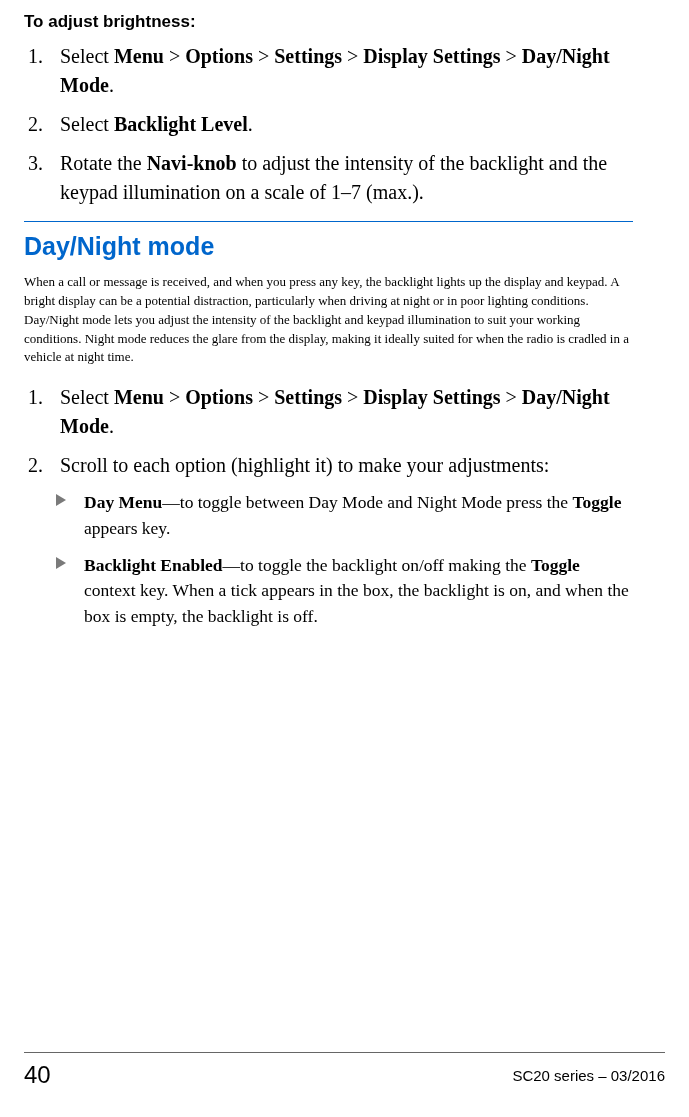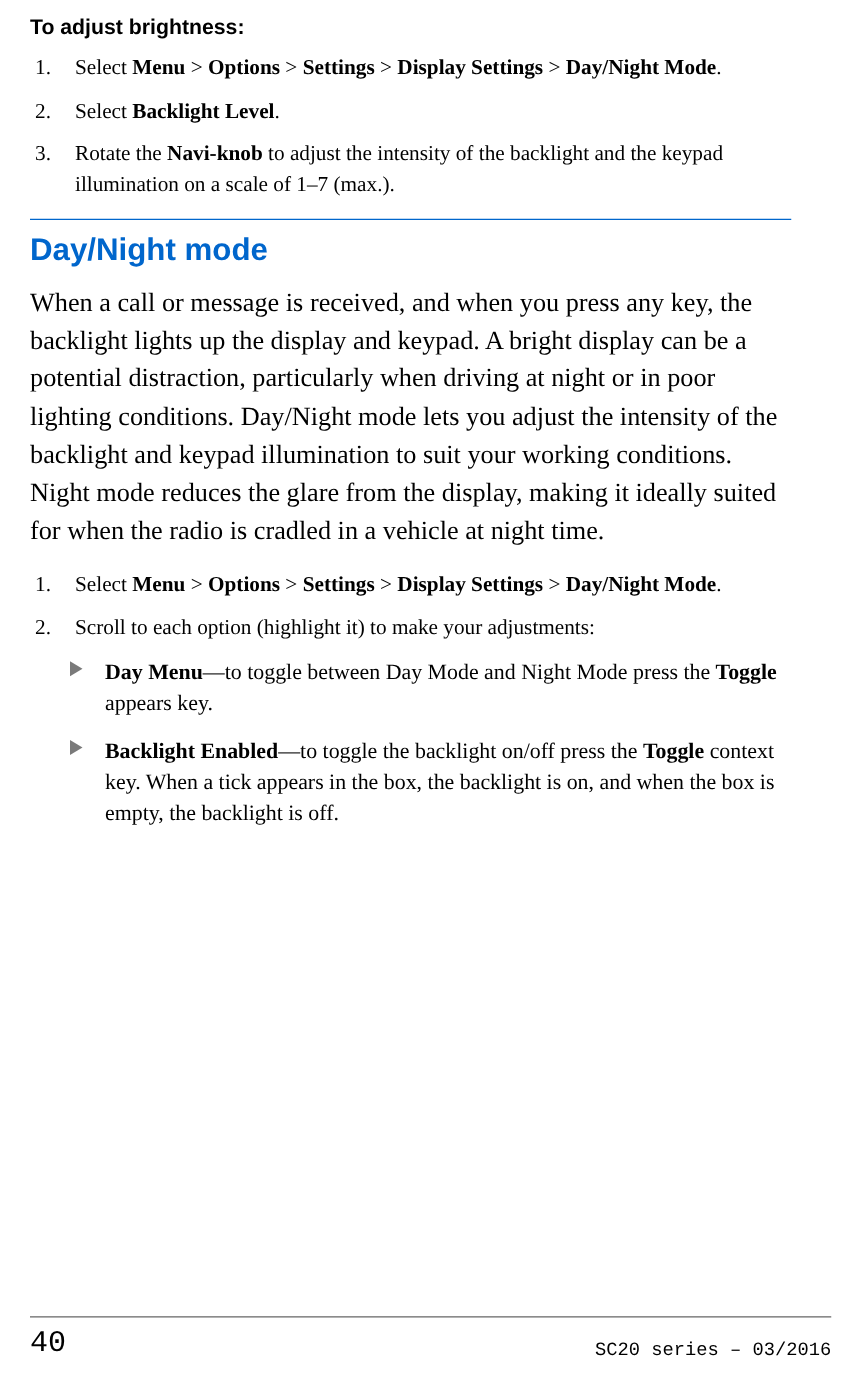--- a/index.html
+++ b/index.html
@@ -19,21 +19,21 @@
     font-family: Arial, Helvetica, sans-serif;
     font-weight: bold;
   }
   .intro-heading {
     font-size: 17px;
     margin-bottom: 10px;
   }
   ol.numbered {
     list-style: none;
     counter-reset: step;
-    font-size: 17px;
+    font-size: 20px;
     line-height: 1.45;
   }
   ol.numbered > li {
     counter-increment: step;
     position: relative;
     padding-left: 36px;
     margin-bottom: 10px;
   }
   ol.numbered > li::before {
     content: counter(step) ".";
@@ -48,21 +48,21 @@
     margin: 14px 0 10px 0;
   }
   h2.section-title {
     font-family: Arial, Helvetica, sans-serif;
     font-weight: bold;
     color: #0066cc;
     font-size: 25px;
     margin-bottom: 12px;
   }
   p.body {
-    font-size: 21px;
+    font-size: 13px;
     line-height: 1.45;
     margin-bottom: 16px;
   }
   .sub-heading {
     font-family: Arial, Helvetica, sans-serif;
     font-weight: bold;
     font-size: 17px;
     margin: 6px 0 10px 0;
   }
   ul.bullets {
@@ -91,22 +91,22 @@
     right: 24px;
   }
   .footer-rule {
     border: none;
     border-top: 1px solid #666;
     margin-bottom: 8px;
   }
   .footer-row {
     display: flex;
     justify-content: space-between;
-    align-items: flex-end;
-    font-family: Liberation Mono, monospace;
+    align-items: center;
+    font-family: Liberation Sans, sans-serif;
   }
   .page-num {
     font-size: 24px;
   }
   .doc-id {
     font-size: 15px;
   }
 </style>
 </head>
 <body>
@@ -143,21 +143,21 @@
     </li>
   </ol>
 
   <ul class="bullets">
     <li>
       <span class="marker"></span>
       <span class="b">Day Menu</span><span>—to toggle between Day Mode and Night Mode press the </span><span class="b">Toggle</span><span> appears key.</span>
     </li>
     <li>
       <span class="marker"></span>
-      <span class="b">Backlight Enabled</span><span>—to toggle the backlight on/off press the </span><span class="b">Toggle</span><span> context key. When a tick appears in the box, the backlight is on, and when the box is empty, the backlight is off.</span>
+      <span class="b">Backlight Enabled</span><span>—to toggle the backlight on/off making the </span><span class="b">Toggle</span><span> context key. When a tick appears in the box, the backlight is on, and when the box is empty, the backlight is off.</span>
     </li>
   </ul>
 
 </div>
 
 <div class="footer">
   <hr class="footer-rule">
   <div class="footer-row">
     <span class="page-num">40</span>
     <span class="doc-id">SC20 series – 03/2016</span>

